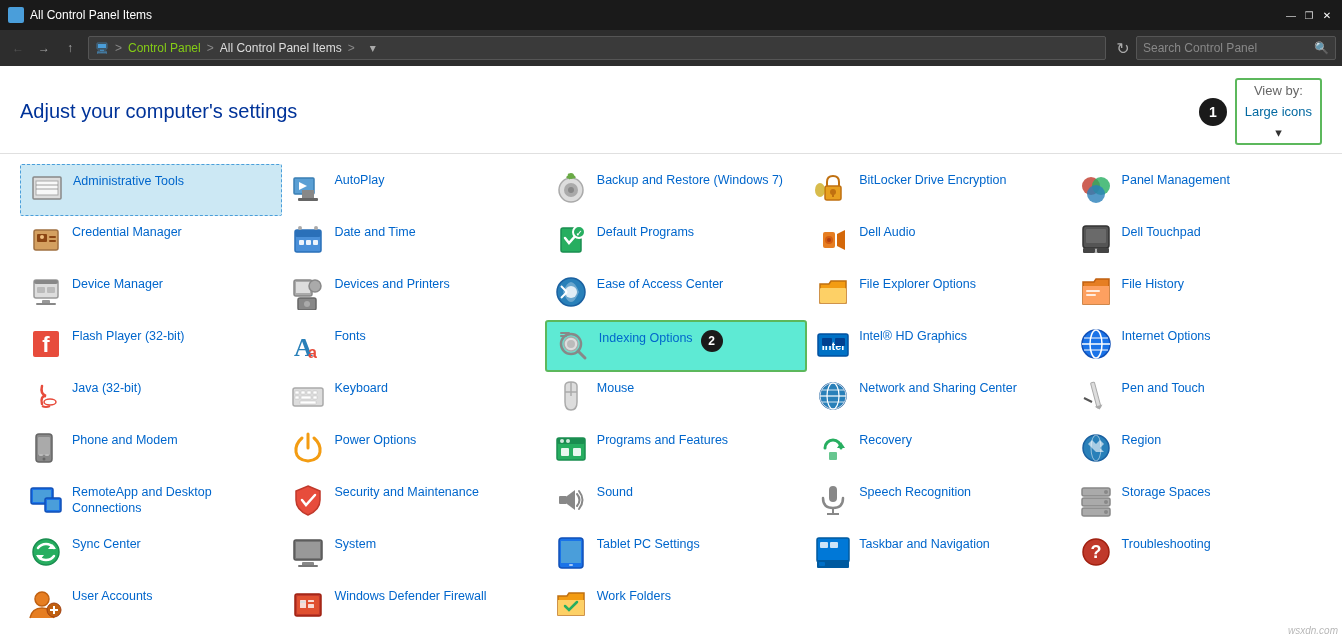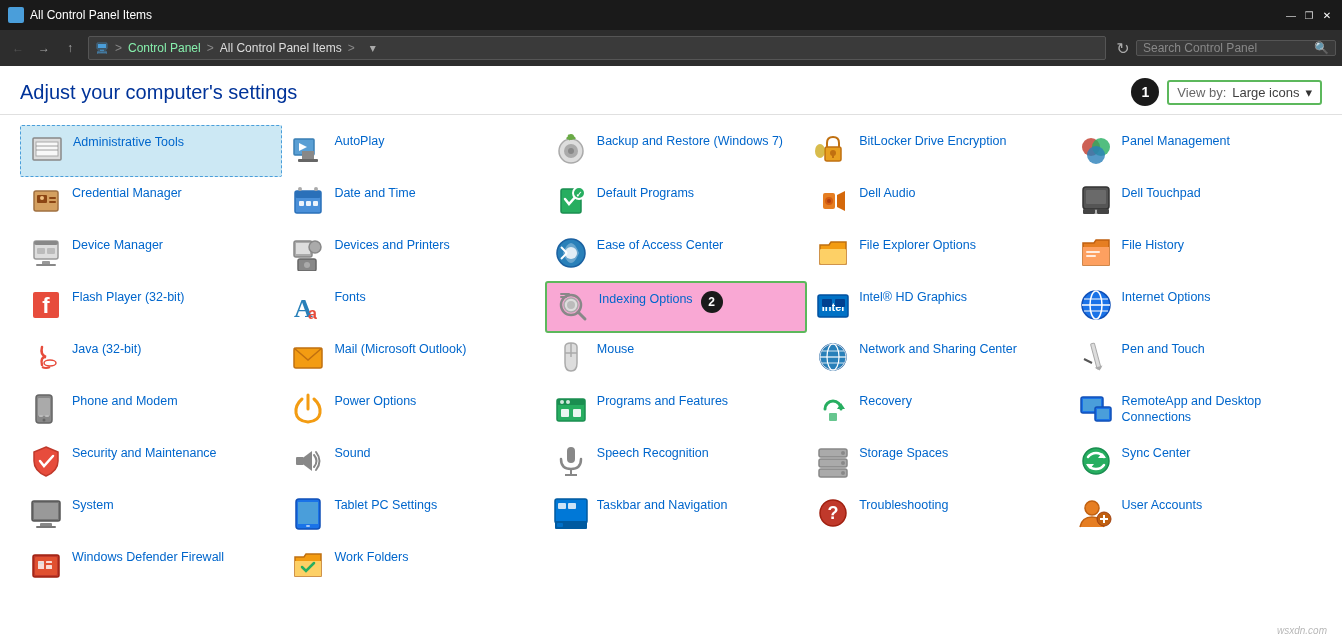--- a/index.html
+++ b/index.html
@@ -103,21 +103,21 @@
       width: 22px;
       height: 22px;
       display: flex;
       align-items: center;
       justify-content: center;
       color: #aaa;
       cursor: pointer;
     }
     .search-bar {
       width: 200px;
-      height: 16px;
+      height: 24px;
       background: #3a3a3a;
       border: 1px solid #555;
       border-radius: 2px;
       display: flex;
       align-items: center;
       padding: 0 6px;
       color: #888;
       font-size: 12px;
       gap: 4px;
     }
@@ -163,23 +163,24 @@
       border: 2px solid #5cb85c;
       border-radius: 3px;
       padding: 3px 8px;
       display: flex;
       align-items: center;
       gap: 6px;
       font-size: 13px;
       color: #333;
       cursor: pointer;
       background: #fff;
+      flex-direction: column;
     }
     .view-by-label { color: #666; }
-    .view-by-value { color: #404040; font-weight: 500; }
+    .view-by-value { color: #0369a1; font-weight: 500; }
 
     
     .items-grid {
       padding: 10px 10px 10px 20px;
       display: grid;
       grid-template-columns: repeat(5, 1fr);
       column-gap: 0;
       row-gap: 0;
     }
 
@@ -192,21 +193,21 @@
       border-radius: 2px;
       min-height: 52px;
     }
     .panel-item.selected {
       background: #cce8f4;
       border: 1px dashed #4a9eda;
     }
     .panel-item.highlighted {
       border: 2px solid #5cb85c;
       border-radius: 3px;
-      background: #f9a8d4;
+      background: #5eead4;
     }
 
     .item-icon {
       width: 36px;
       height: 36px;
       flex-shrink: 0;
       display: flex;
       align-items: center;
       justify-content: center;
       font-size: 28px;
@@ -216,21 +217,21 @@
       color: #0066cc;
       line-height: 1.3;
       padding-top: 2px;
       cursor: pointer;
     }
 
     
     .watermark {
       position: fixed;
       bottom: 4px;
-      right: 15px;
+      right: 4px;
       font-size: 10px;
       color: rgba(0,0,0,0.3);
       font-style: italic;
       margin-top: 24px;
     }
   </style>
 </head>
 <body>
 
 <div class="titlebar">
@@ -252,21 +253,21 @@
   </div>
 </div>
 
 <div class="navbar">
   <div class="nav-btn disabled">←</div>
   <div class="nav-btn">→</div>
   <div class="nav-btn">↑</div>
   <div class="address-bar">
     <span style="color:#4a9eda; font-size:11px;">🖥</span>
     <span class="address-separator">&gt;</span>
-    <span style="color:#86efac;">Control Panel</span>
+    <span style="color:#84cc16;">Control Panel</span>
     <span class="address-separator">&gt;</span>
     <span style="color:#ddd;">All Control Panel Items</span>
     <span class="address-separator">&gt;</span>
     <div class="address-dropdown">▾</div>
   </div>
   <div class="refresh-btn">↻</div>
   <div class="search-bar">
     <span style="color:#888; font-size:12px;">Search Control Panel</span>
     <span style="margin-left:auto; color:#aaa;">🔍</span>
   </div>
@@ -522,25 +523,32 @@
             <path d="M14 8 Q12 16 18 18 Q12 18 14 26" fill="none" stroke="#e74c3c" stroke-width="2.5" stroke-linecap="round"></path>
             <path d="M14 28 Q18 30 22 28" fill="none" stroke="#e74c3c" stroke-width="2"></path>
             <ellipse cx="22" cy="24" rx="6" ry="3" fill="none" stroke="#e74c3c" stroke-width="1.5"></ellipse>
           </svg>
         </div>
         <div class="item-label">Java (32-bit)</div>
       </div>
       <div class="panel-item">
         <div class="item-icon">
           <svg width="36" height="36" viewBox="0 0 36 36">
-            <rect x="4" y="9" width="28" height="20" rx="2" fill="#f39c12" stroke="#c07010" stroke-width="1.5"></rect>
-            <polyline points="4,9 18,21 32,9" fill="none" stroke="#c07010" stroke-width="1.5"></polyline>
-          </svg>
-        </div>
-        <div class="item-label">Mail (Microsoft Outlook)</div>
+            <rect x="3" y="10" width="30" height="18" rx="2" fill="#ddd" stroke="#aaa" stroke-width="1.5"></rect>
+            <rect x="5" y="13" width="4" height="3" rx="0.5" fill="#fff" stroke="#bbb" stroke-width="0.5"></rect>
+            <rect x="11" y="13" width="4" height="3" rx="0.5" fill="#fff" stroke="#bbb" stroke-width="0.5"></rect>
+            <rect x="17" y="13" width="4" height="3" rx="0.5" fill="#fff" stroke="#bbb" stroke-width="0.5"></rect>
+            <rect x="23" y="13" width="4" height="3" rx="0.5" fill="#fff" stroke="#bbb" stroke-width="0.5"></rect>
+            <rect x="5" y="18" width="4" height="3" rx="0.5" fill="#fff" stroke="#bbb" stroke-width="0.5"></rect>
+            <rect x="11" y="18" width="10" height="3" rx="0.5" fill="#fff" stroke="#bbb" stroke-width="0.5"></rect>
+            <rect x="23" y="18" width="4" height="3" rx="0.5" fill="#fff" stroke="#bbb" stroke-width="0.5"></rect>
+            <rect x="10" y="23" width="16" height="3" rx="0.5" fill="#fff" stroke="#bbb" stroke-width="0.5"></rect>
+          </svg>
+        </div>
+        <div class="item-label">Keyboard</div>
       </div>
       <div class="panel-item">
         <div class="item-icon">
           <svg width="36" height="36" viewBox="0 0 36 36">
             <path d="M12 8 Q12 4 18 4 Q24 4 24 8 L24 24 Q24 32 18 32 Q12 32 12 24 Z" fill="#ddd" stroke="#aaa" stroke-width="1.5"></path>
             <line x1="18" y1="4" x2="18" y2="18" stroke="#aaa" stroke-width="1.5"></line>
             <line x1="12" y1="14" x2="24" y2="14" stroke="#aaa" stroke-width="1.5"></line>
           </svg>
         </div>
         <div class="item-label">Mouse</div>
@@ -608,20 +616,30 @@
             <path d="M10 18 A8 8 0 1 1 26 18" fill="none" stroke="#27ae60" stroke-width="3" stroke-linecap="round"></path>
             <polygon points="26,12 30,18 22,18" fill="#27ae60"></polygon>
             <rect x="14" y="22" width="8" height="8" rx="1" fill="#27ae60" opacity="0.7"></rect>
           </svg>
         </div>
         <div class="item-label">Recovery</div>
       </div>
       <div class="panel-item">
         <div class="item-icon">
           <svg width="36" height="36" viewBox="0 0 36 36">
+            <circle cx="18" cy="18" r="13" fill="#2980b9" stroke="#1a60a0" stroke-width="1.5"></circle>
+            <path d="M10 14 L14 10 L18 14 L22 10 L26 14 L22 18 L26 22 L18 22 L14 18 Z" fill="white" opacity="0.6"></path>
+            <ellipse cx="18" cy="18" rx="5" ry="13" fill="none" stroke="white" stroke-width="1" opacity="0.5"></ellipse>
+          </svg>
+        </div>
+        <div class="item-label">Region</div>
+      </div>
+      <div class="panel-item">
+        <div class="item-icon">
+          <svg width="36" height="36" viewBox="0 0 36 36">
             <rect x="3" y="6" width="22" height="16" rx="2" fill="#1a73e8" stroke="#1050b8" stroke-width="1.5"></rect>
             <rect x="5" y="8" width="18" height="12" fill="#4a9eda"></rect>
             <rect x="17" y="16" width="16" height="14" rx="2" fill="#1a73e8" stroke="#1050b8" stroke-width="1.5"></rect>
             <rect x="19" y="18" width="12" height="10" fill="#4a9eda"></rect>
           </svg>
         </div>
         <div class="item-label">RemoteApp and Desktop Connections</div>
       </div>
       <div class="panel-item">
         <div class="item-icon">

